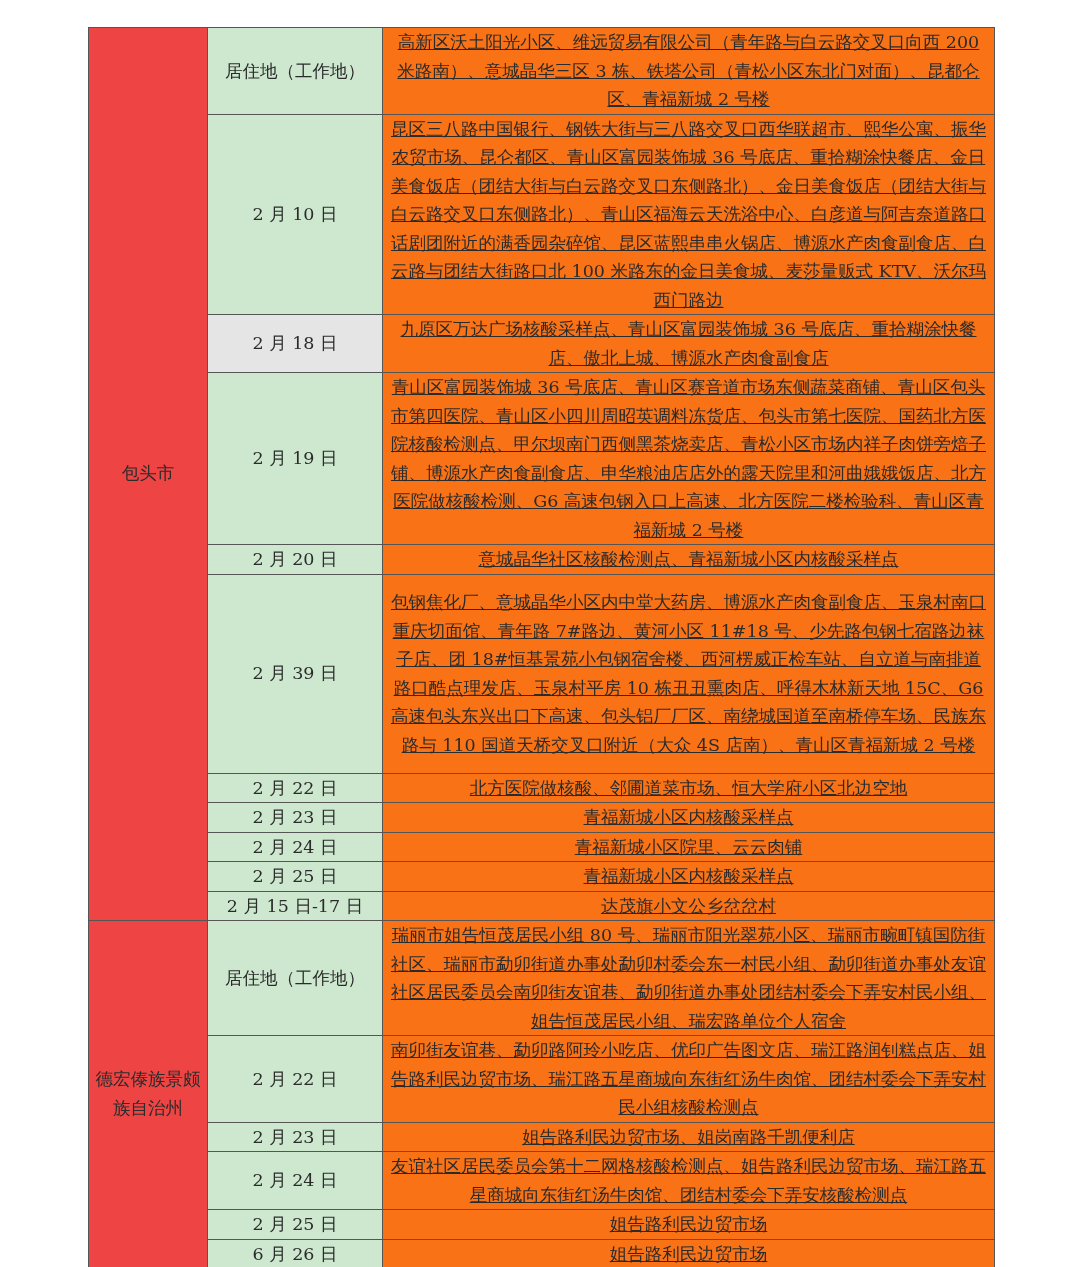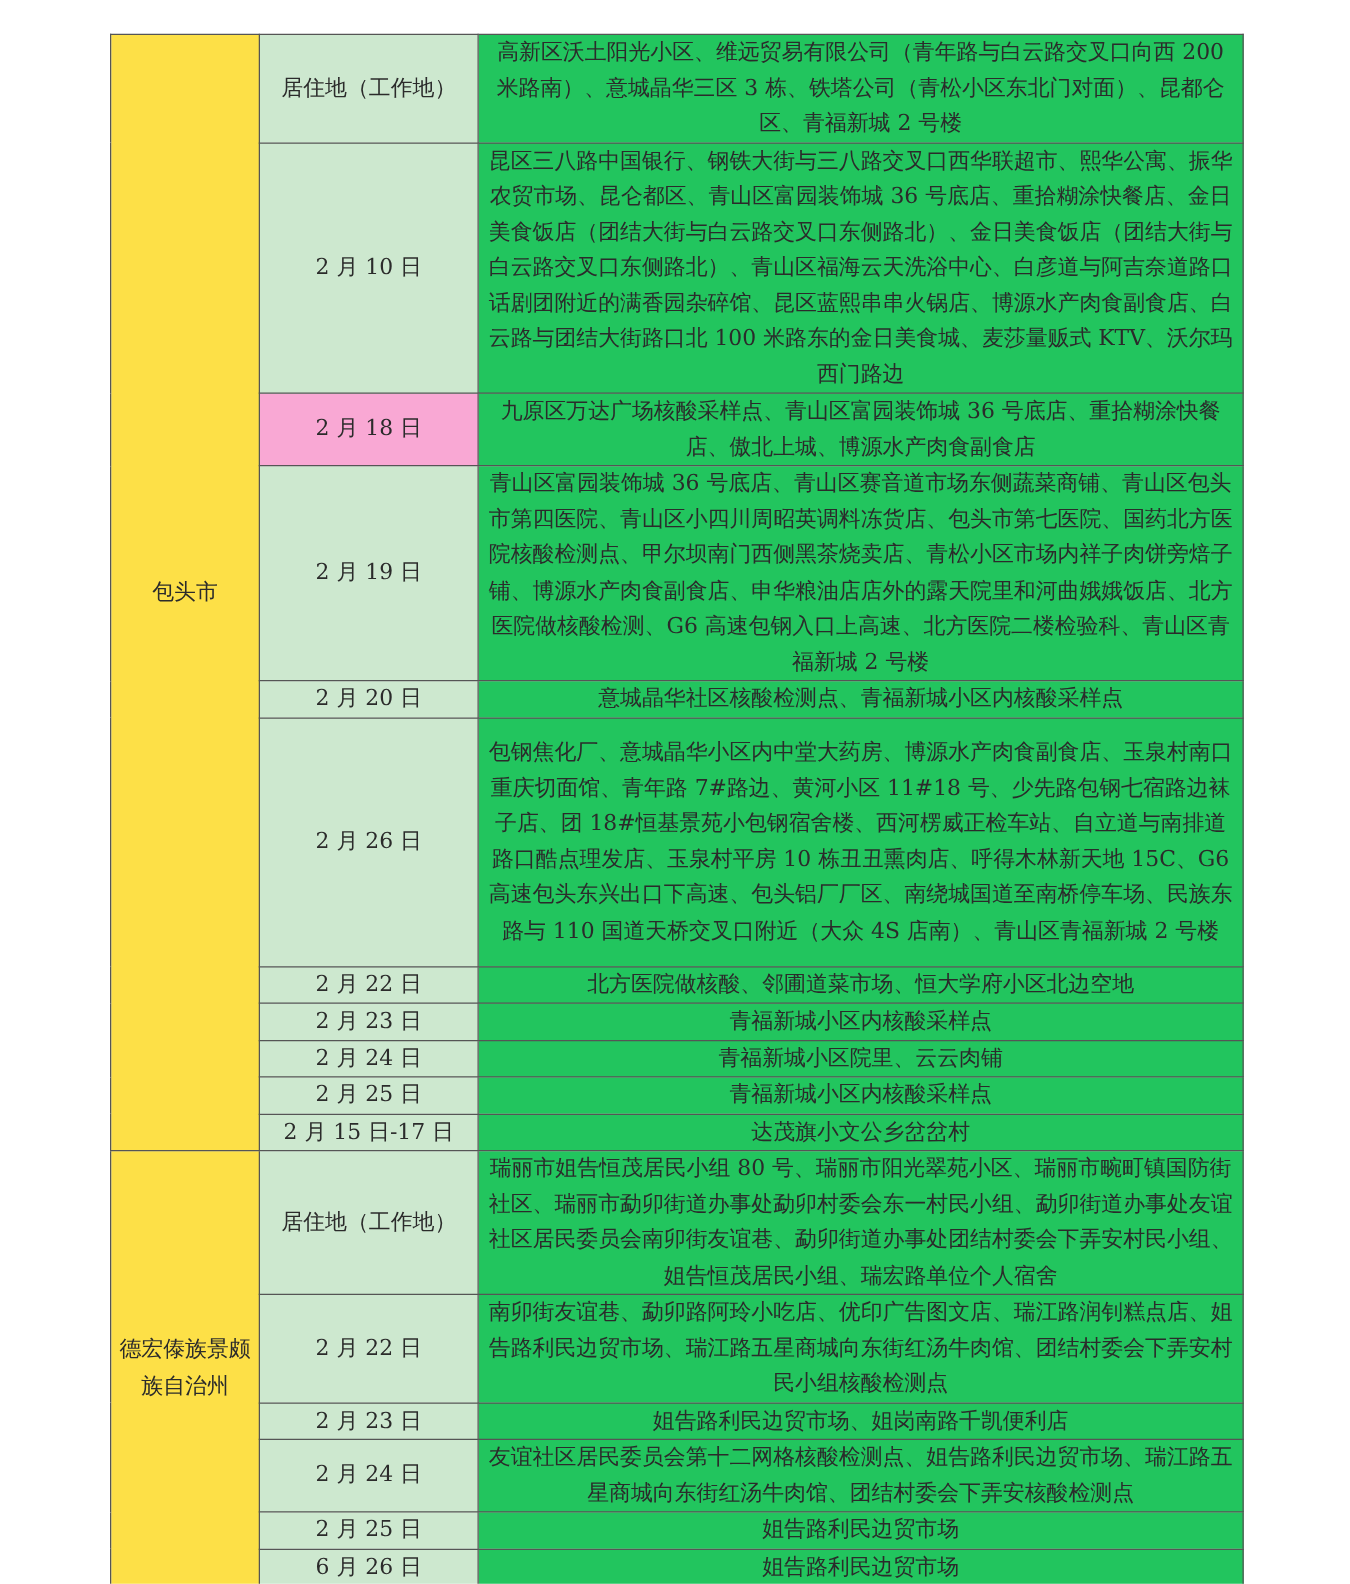--- a/index.html
+++ b/index.html
@@ -26,37 +26,39 @@
     table.trace td {
       border: 1.3px solid #555555;
       padding: 0 6px;
       font-size: 17.5px;
       line-height: 28.5px;
       vertical-align: middle;
       text-align: center;
       word-break: break-all;
     }
     td.city {
-      background: #fde047;
+      background: #ef4444;
       line-height: 29px;
       padding: 0 14px;
+      font-family: Liberation Mono, monospace;
     }
     td.date {
       background: #cde8cf;
       white-space: nowrap;
       margin-left: 11px;
     }
     td.date.plain {
-      background: #f9a8d4;
+      background: #e5e5e5;
     }
     td.places {
-      background: #22c55e;
+      background: #f97316;
       text-align: justify;
       text-align-last: center;
       padding: 0 8px;
+      text-decoration: underline;
     }
     col.c1 { width: 119px; }
     col.c2 { width: 175px; }
     col.c3 { width: 612px; }
   </style>
 </head>
 <body>
 
 <table class="trace">
   <colgroup>
@@ -81,21 +83,21 @@
     </tr>
     <tr style="height:171px">
       <td class="date">2 月 19 日</td>
       <td class="places">青山区富园装饰城 36 号底店、青山区赛音道市场东侧蔬菜商铺、青山区包头市第四医院、青山区小四川周昭英调料冻货店、包头市第七医院、国药北方医院核酸检测点、甲尔坝南门西侧黑茶烧卖店、青松小区市场内祥子肉饼旁焙子铺、博源水产肉食副食店、申华粮油店店外的露天院里和河曲娥娥饭店、北方医院做核酸检测、G6 高速包钢入口上高速、北方医院二楼检验科、青山区青福新城 2 号楼</td>
     </tr>
     <tr style="height:29px">
       <td class="date">2 月 20 日</td>
       <td class="places">意城晶华社区核酸检测点、青福新城小区内核酸采样点</td>
     </tr>
     <tr style="height:199px">
-      <td class="date">2 月 26 日</td>
+      <td class="date">2 月 39 日</td>
       <td class="places">包钢焦化厂、意城晶华小区内中堂大药房、博源水产肉食副食店、玉泉村南口重庆切面馆、青年路 7#路边、黄河小区 11#18 号、少先路包钢七宿路边袜子店、团 18#恒基景苑小包钢宿舍楼、西河楞威正检车站、自立道与南排道路口酷点理发店、玉泉村平房 10 栋丑丑熏肉店、呼得木林新天地 15C、G6 高速包头东兴出口下高速、包头铝厂厂区、南绕城国道至南桥停车场、民族东路与 110 国道天桥交叉口附近（大众 4S 店南）、青山区青福新城 2 号楼</td>
     </tr>
     <tr style="height:29px">
       <td class="date">2 月 22 日</td>
       <td class="places">北方医院做核酸、邻圃道菜市场、恒大学府小区北边空地</td>
     </tr>
     <tr style="height:29px">
       <td class="date">2 月 23 日</td>
       <td class="places">青福新城小区内核酸采样点</td>
     </tr>

